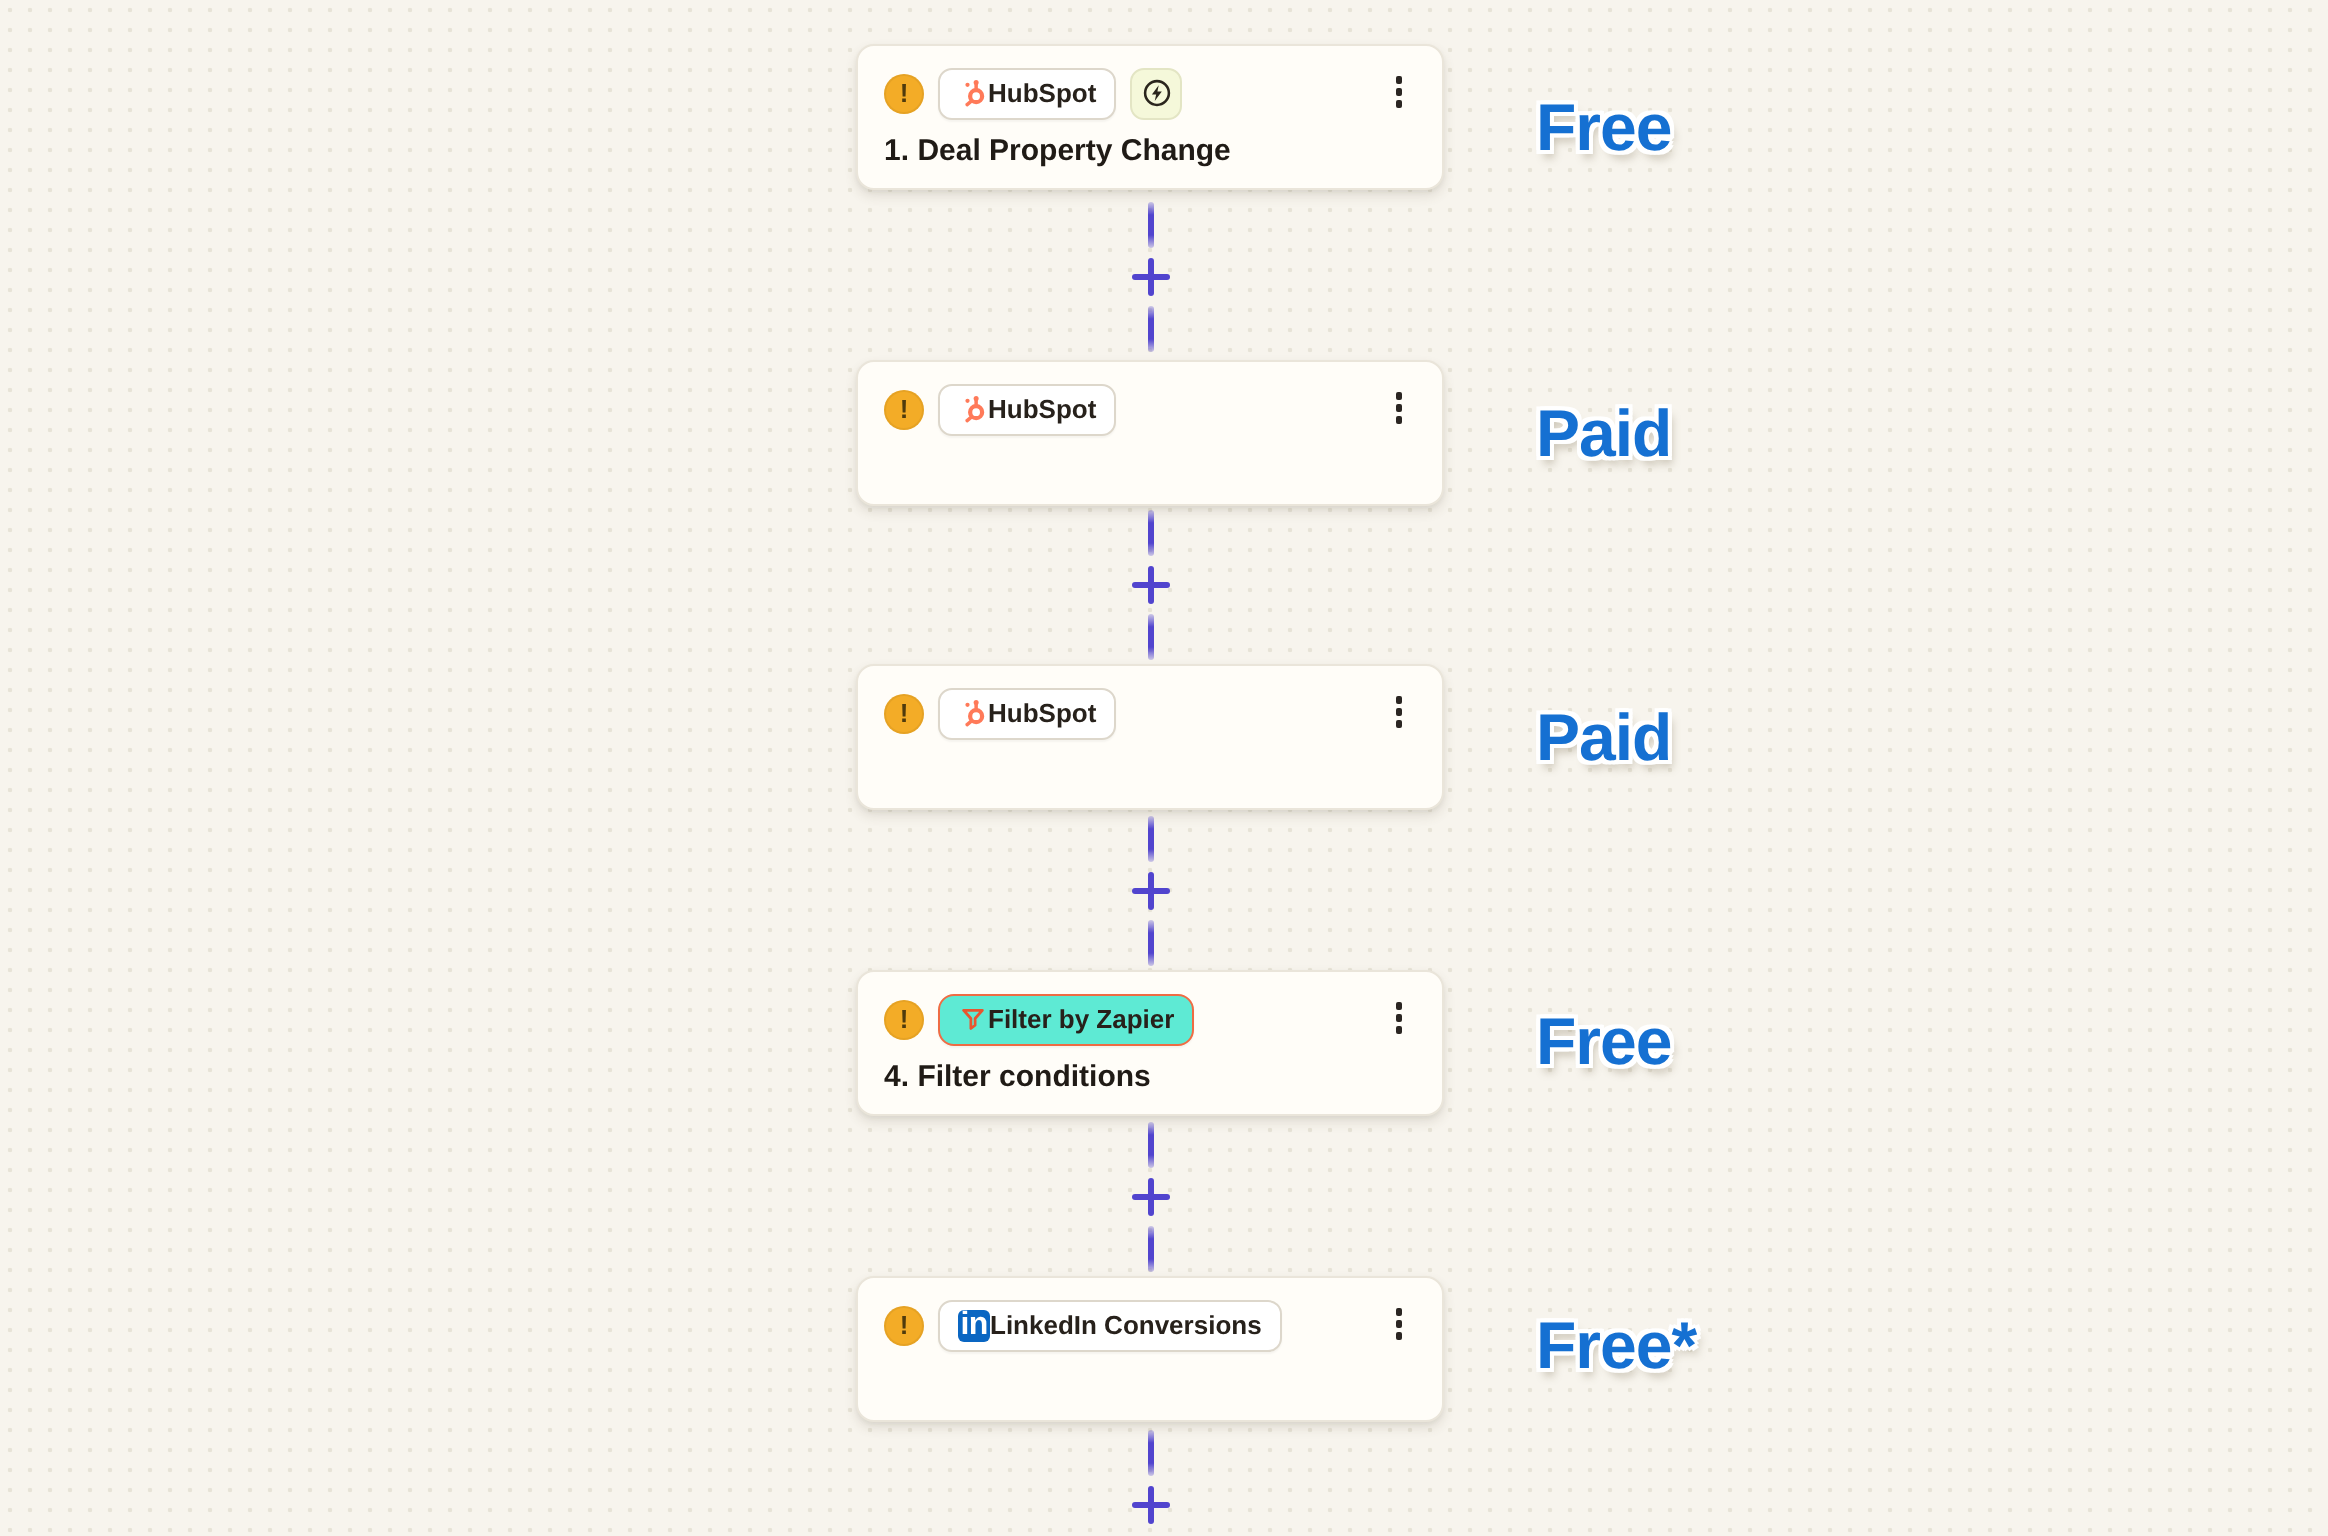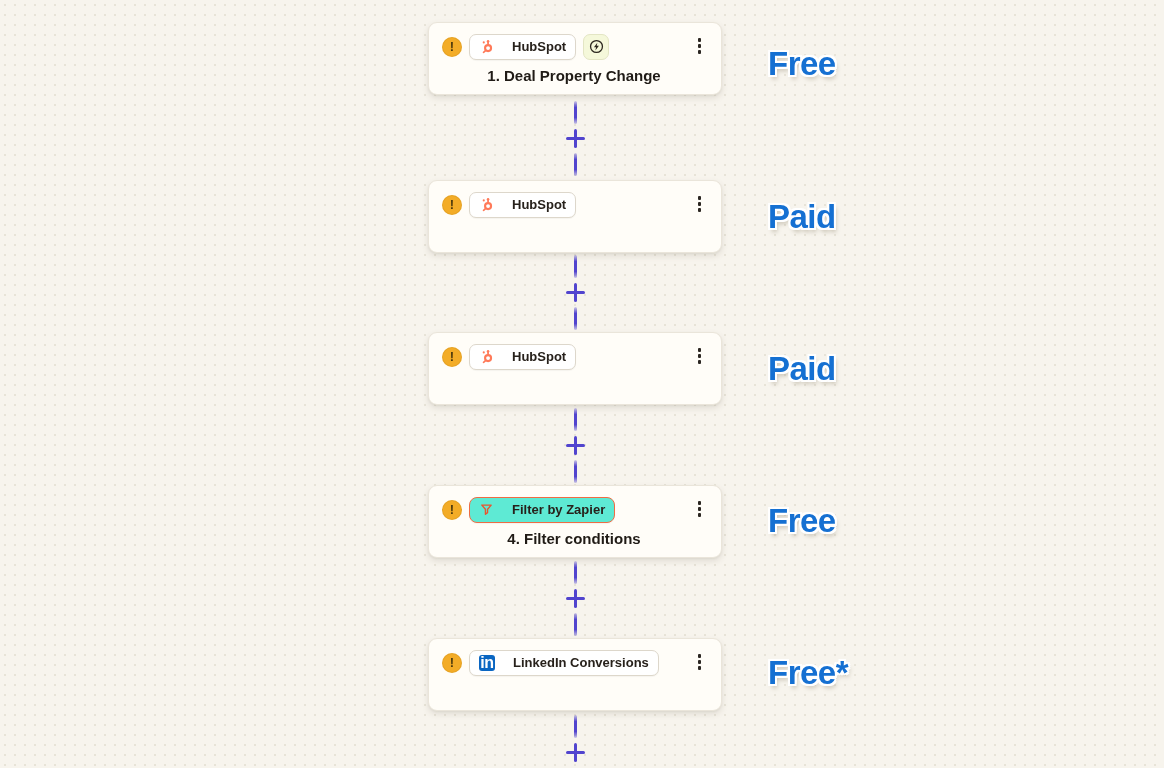--- a/index.html
+++ b/index.html
@@ -33,21 +33,21 @@
     width: 20px; height: 20px; border-radius: 50%;
     background: var(--warning-amber, #f3ac27);
     color: var(--warning-glyph-color, #4f3b0d);
     font-size: 13px; font-weight: 800;
     display: inline-flex; align-items: center; justify-content: center;
     box-shadow: inset 0 0 0 1px rgba(120,80,0,0.10);
     flex: 0 0 auto;
   }
 
   .badge {
-    display: inline-flex; align-items: center; gap: 18px;
+    display: inline-flex; align-items: center; gap: 0;
     height: 26px; padding: 0 9px;
     background: #ffffff;
     border: 1px solid var(--badge-border, #ddd7cb);
     border-radius: 7px;
     box-shadow: 0 1px 1px rgba(0,0,0,0.04);
   }
   .badge-label { font-size: 13px; font-weight: 700; color: #27211b; white-space: nowrap; }
 
   .badge.filter {
     background: #5eead4;
@@ -70,21 +70,21 @@
     display: inline-flex; align-items: center; justify-content: center;
   }
 
   .kebab {
     display: inline-flex; flex-direction: column; gap: 2.5px;
     padding: 4px 5px; cursor: pointer; background: none; border: none;
     align-self: flex-start; margin-top: 1px;
   }
   .kebab i { width: 3.5px; height: 3.5px; background: #2b2622; border-radius: 1px; display: block; }
 
-  .card-title { margin-top: 7px; font-size: 15px; color: var(--title-color, #201b16); white-space: nowrap; text-align: center; }
+  .card-title { margin-top: 7px; font-size: 15px; color: var(--title-color, #201b16); white-space: nowrap; }
   .card-title b { font-weight: 700; }
   .card-title span { font-weight: 600; }
 
   
   .connector {
     position: absolute; left: 565px; width: 20px;
     display: flex; flex-direction: column; align-items: center;
     justify-content: center; gap: 5px;
   }
   .connector.tail { justify-content: flex-start; padding-top: 4px; }

